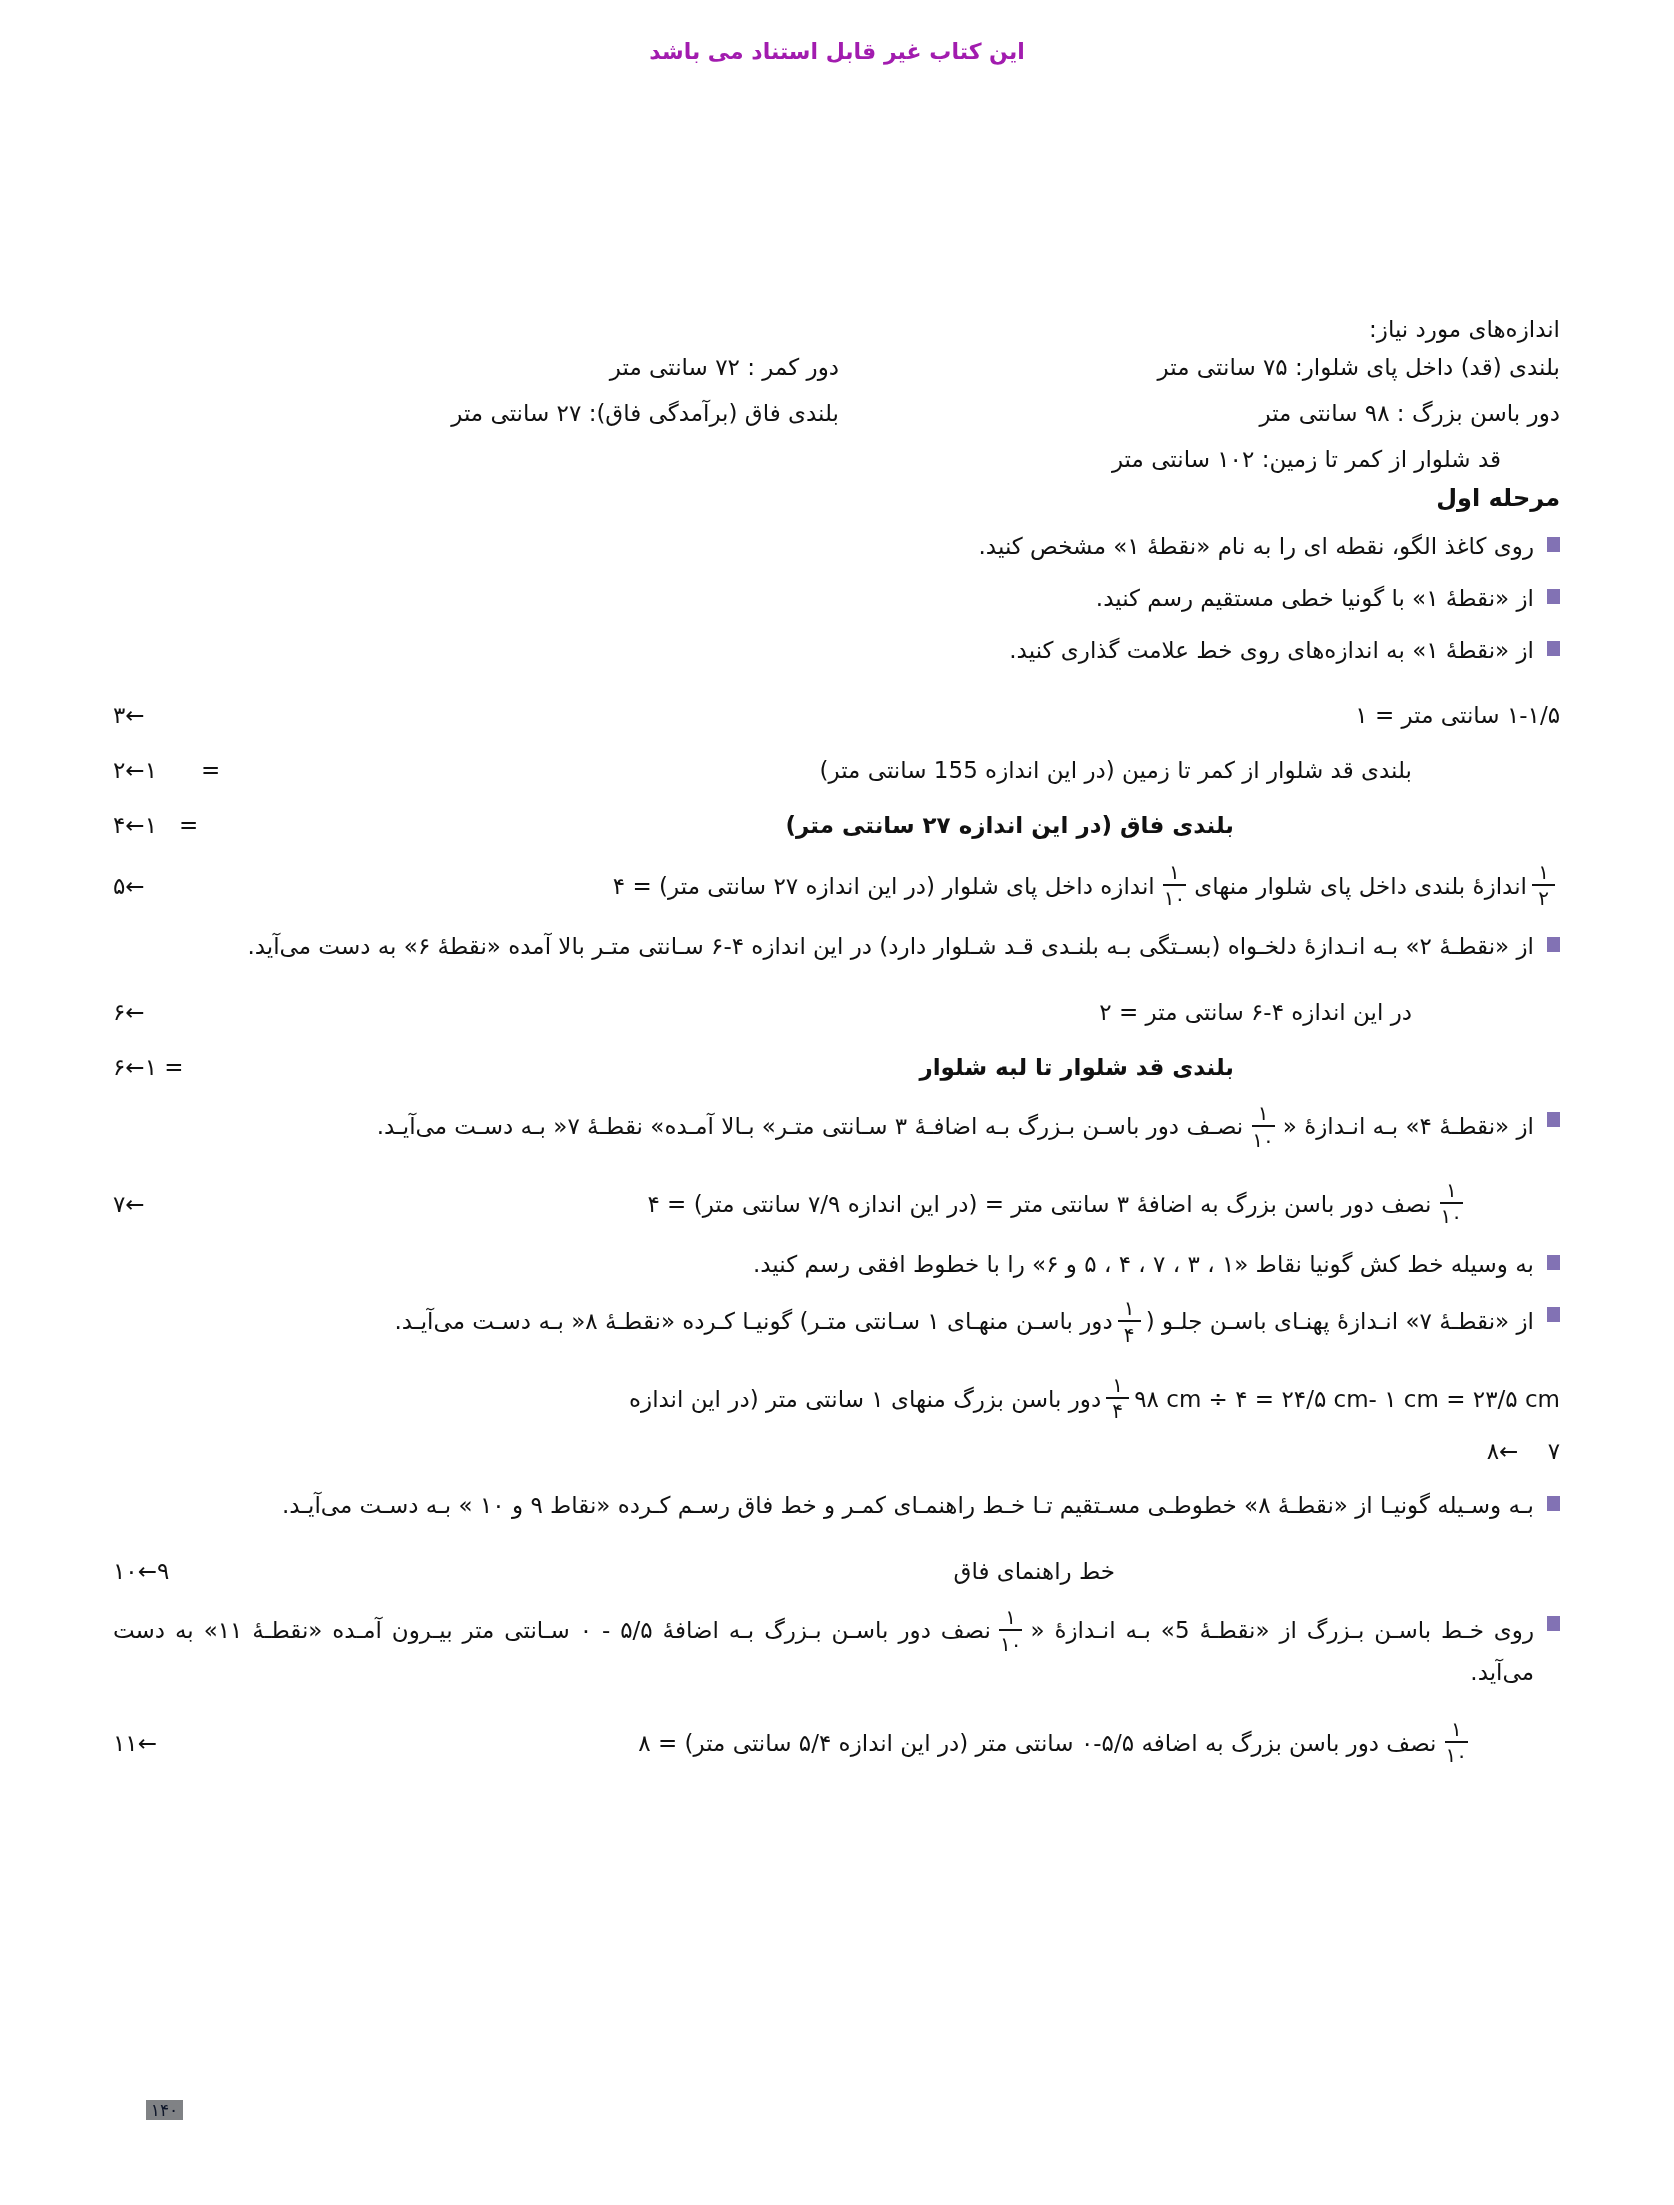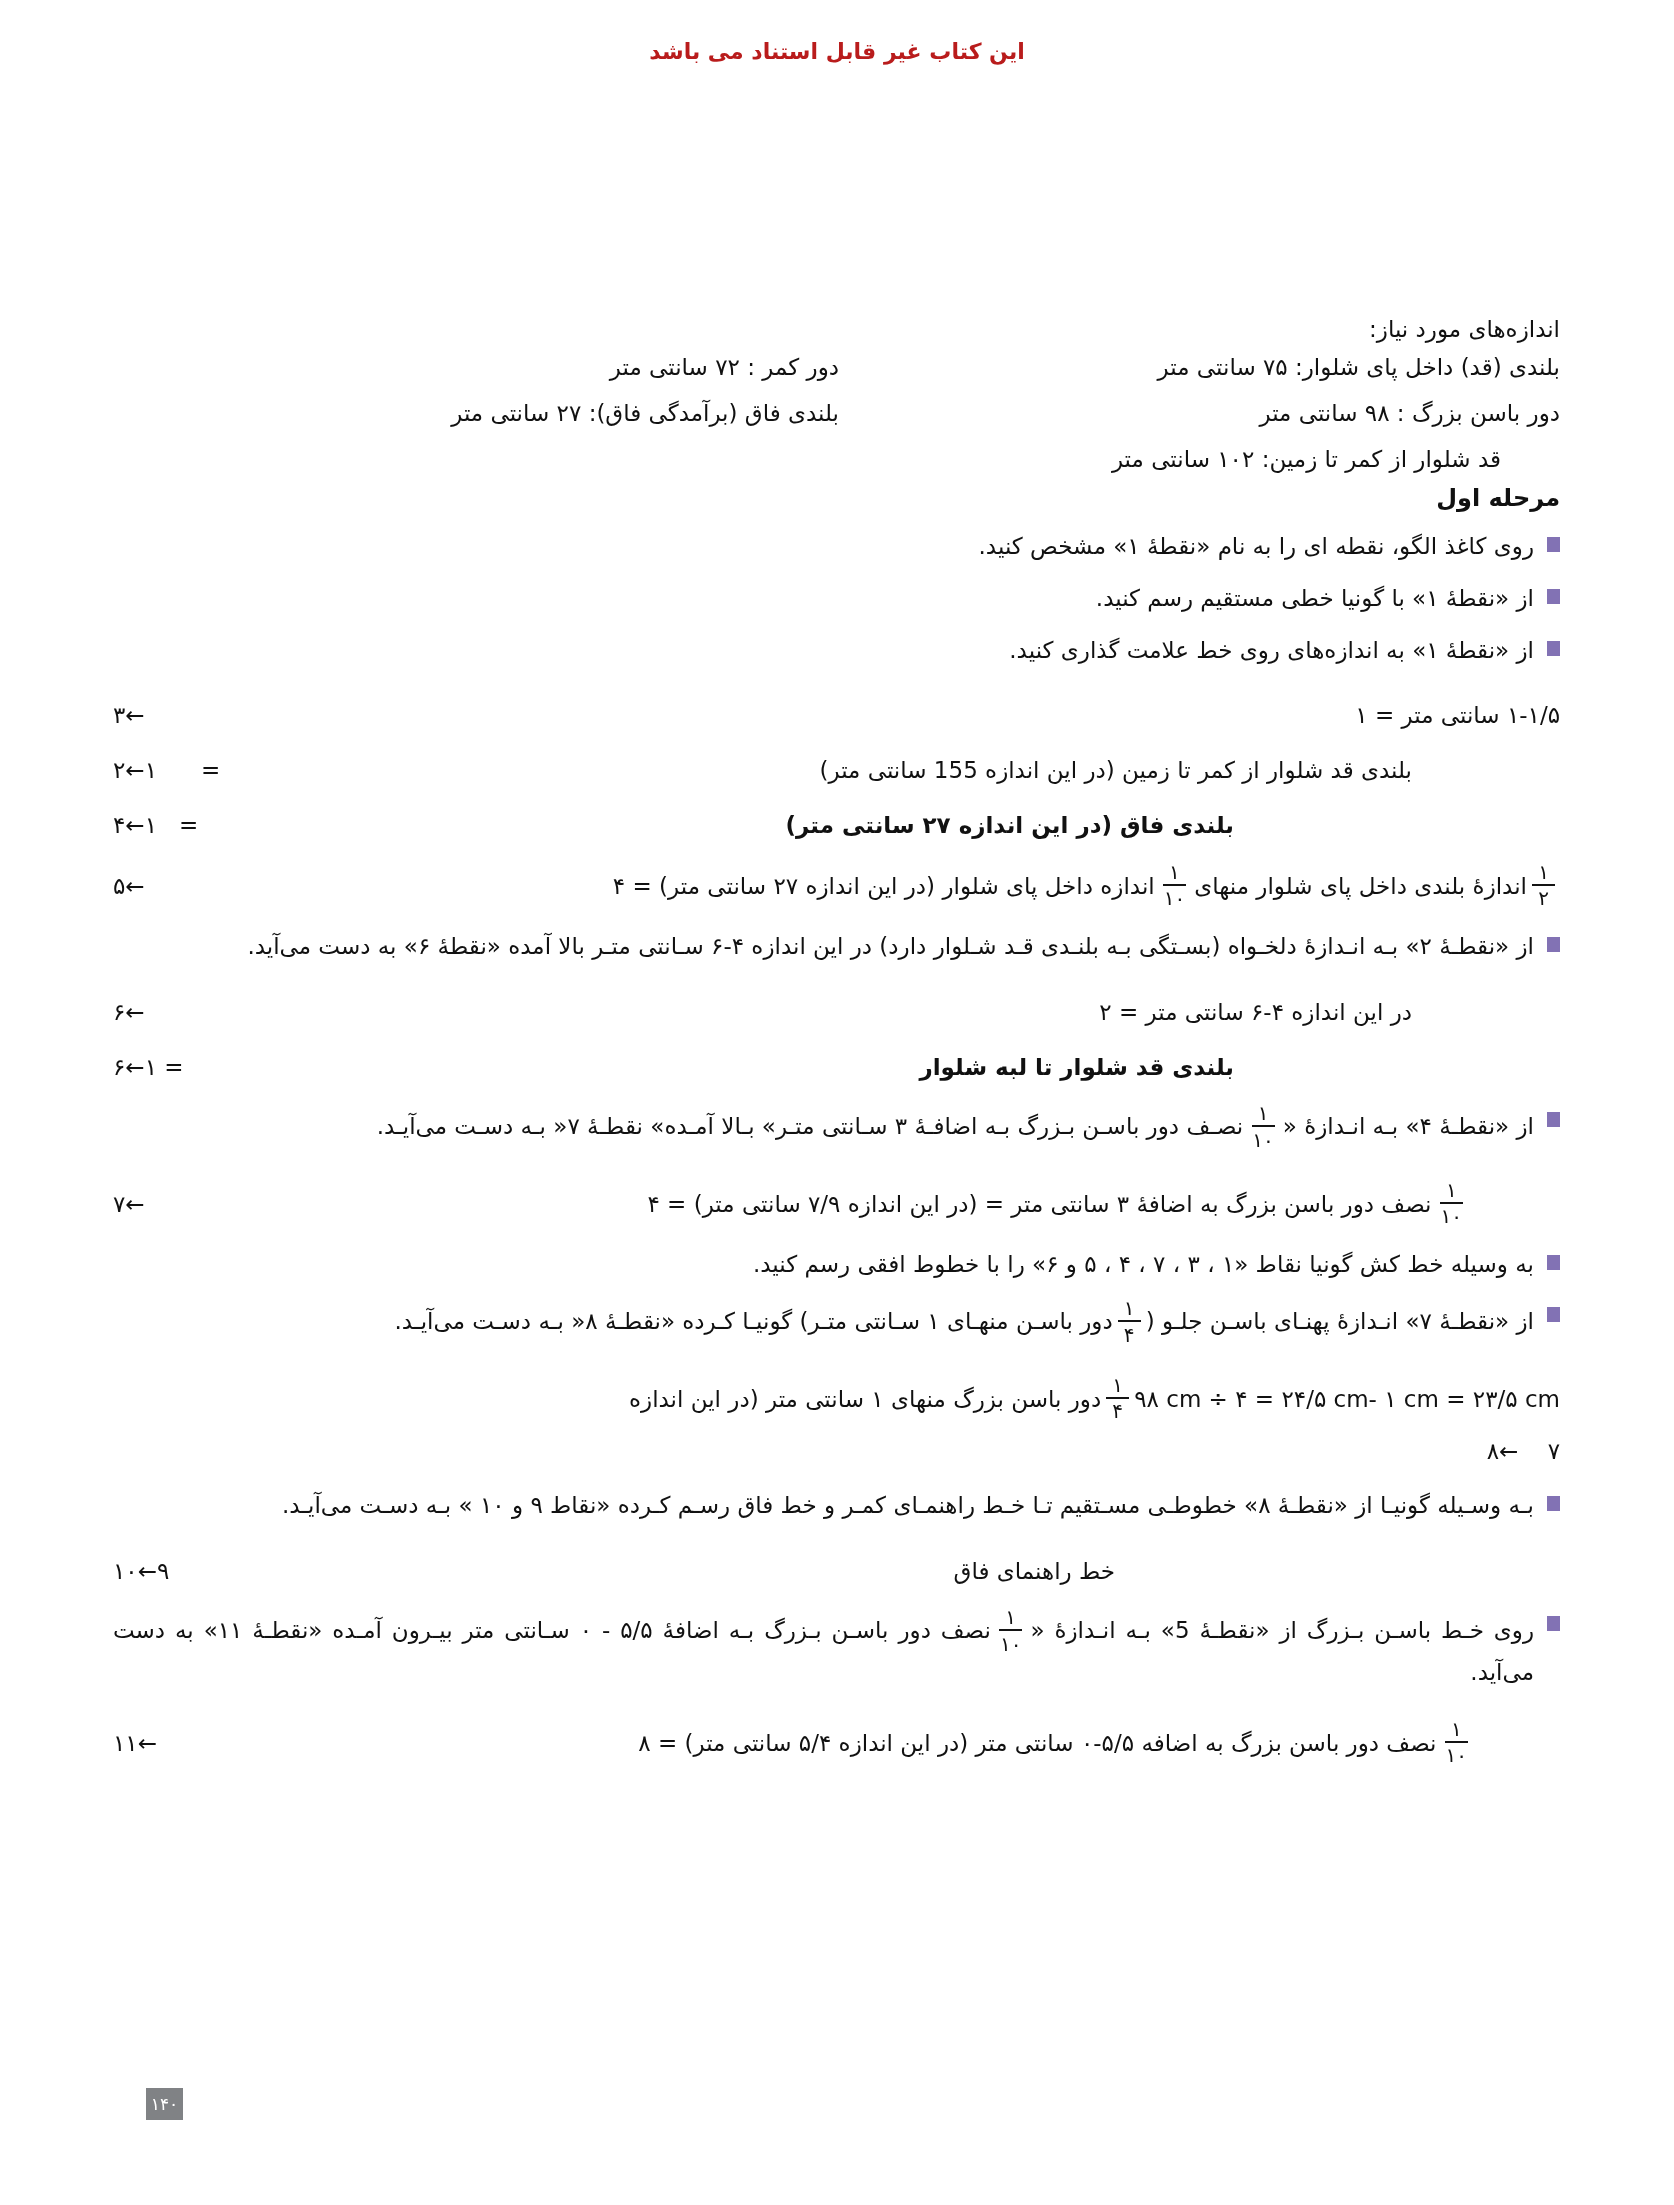--- a/index.html
+++ b/index.html
@@ -27,21 +27,21 @@
   
   .doc-header {
     position: absolute;
     top: 39px;
     left: 0;
     width: 100%;
     text-align: center;
     font-size: 22px;
     font-weight: 600;
     letter-spacing: 0px;
-    color: #b91c1c;
+    color: #a21caf;
   }
 
   
   .content {
     position: absolute;
     top: 316px;
     right: 114px;
     left: 114px;
     width: 1447px;
   }
@@ -162,23 +162,23 @@
     unicode-bidi: isolate;
     display: inline-block;
   }
 
   
   .page-badge {
     position: absolute;
     bottom: 85px;
     left: 146px;
     width: 37px;
-    height: 32px;
+    height: 20px;
     background: #808285;
-    color: #ffffff;
+    color: #0f172a;
     font-size: 17px;
     display: flex;
     align-items: center;
     justify-content: center;
   }
 </style>
 </head>
 <body>
 
 <div class="page">

